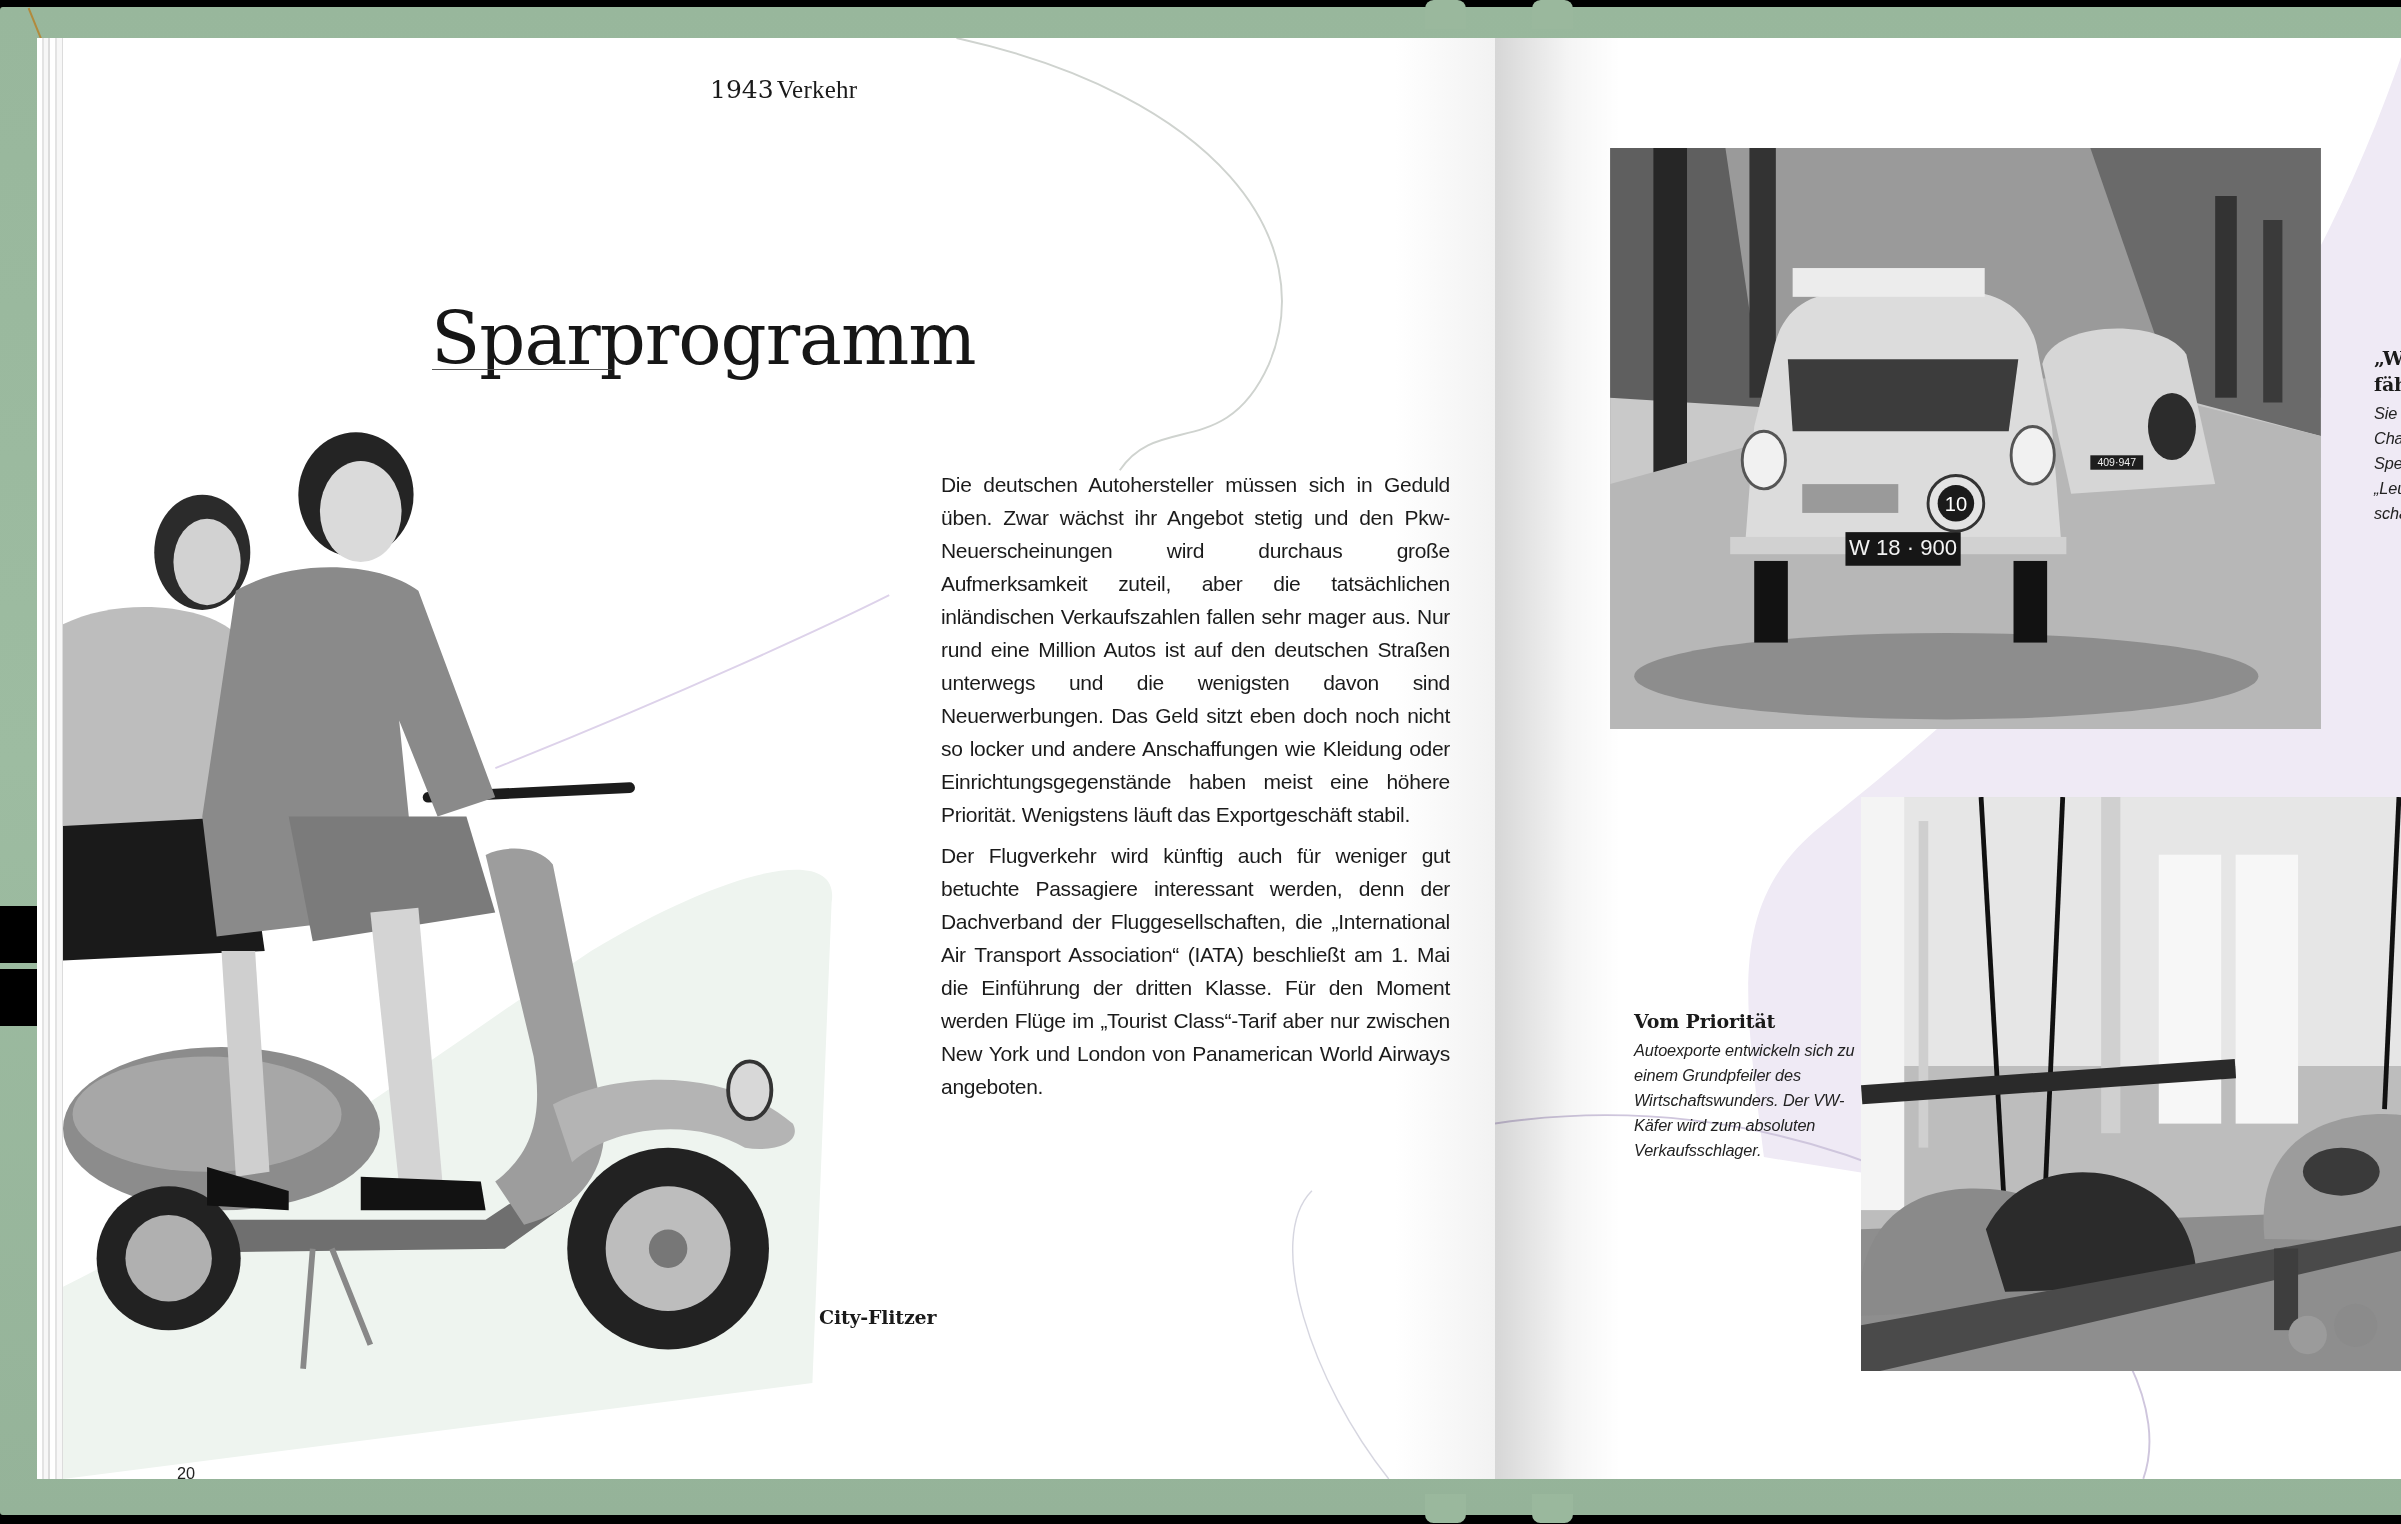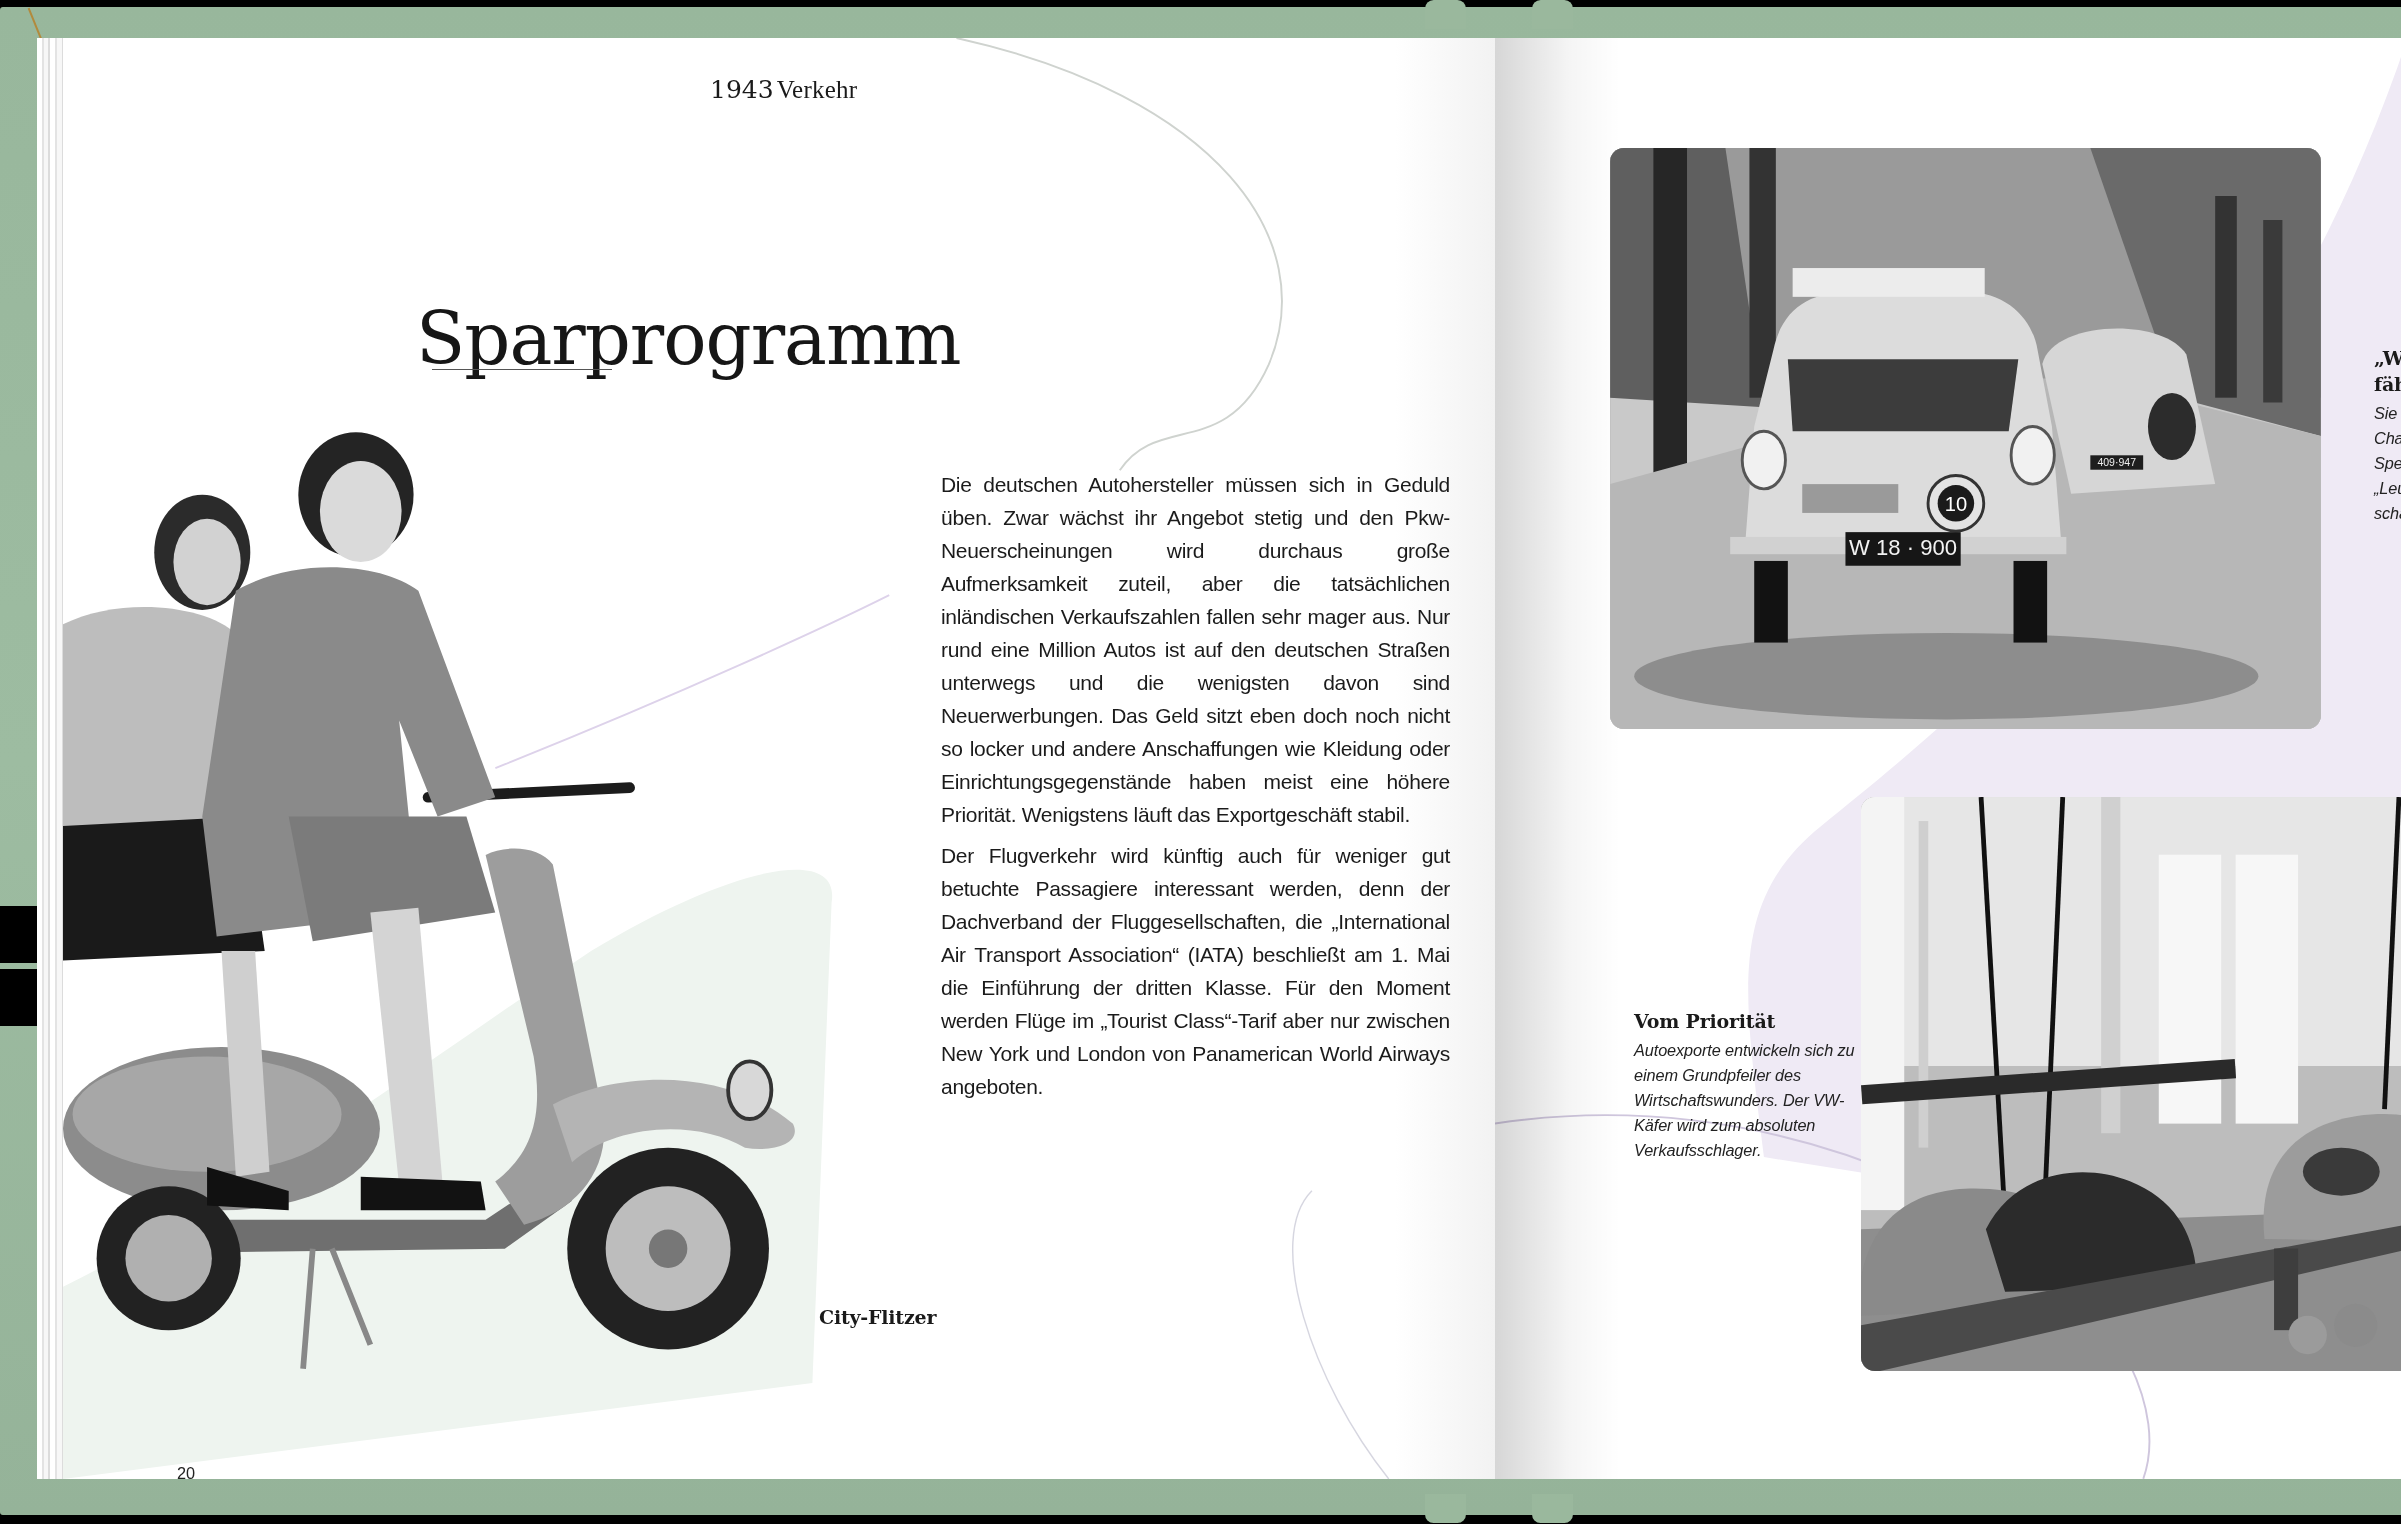--- a/index.html
+++ b/index.html
@@ -11,29 +11,29 @@
     .gold { position:absolute; background:#b28a3c; width:1.9px; }
     .edges-l { position:absolute; left:37px; top:38px; width:26px; height:1441px; background:repeating-linear-gradient(90deg,#fff 0 4.8px,#e3e3e3 4.8px 6.7px,#f7f7f7 6.7px 11.5px,#dcdcdc 11.5px 13.4px); }
     .page { position:absolute; top:38px; height:1441px; overflow:hidden; }
     .page.left { left:63px; width:1432px; background:linear-gradient(90deg,#fff 0%,#fff 93%,#f2f2f2 100%); }
     .page.right { left:1495px; width:1444px; background:#fff; }
     .gutter-shadow { position:absolute; left:0; top:0; width:125px; height:100%; background:linear-gradient(90deg,rgba(0,0,0,0.16),rgba(0,0,0,0.04) 60%,rgba(0,0,0,0)); pointer-events:none; }
     svg.bg { position:absolute; left:0; top:0; }
     .running-head { position:absolute; left:647px; top:37px; font-size:25px; color:#1a1a1a; white-space:nowrap; }
     .running-head .year { font-family:"DejaVu Serif", serif; }
     .running-head .section { font-family:Liberation Serif, serif; margin-left:3px; letter-spacing:0.2px; }
-    .title { position:absolute; left:353px; top:211px; font-family:"DejaVu Serif", serif; font-size:72px; color:#161616; letter-spacing:-1px; font-weight:normal; }
+    .title { position:absolute; left:368px; top:211px; font-family:"DejaVu Serif", serif; font-size:72px; color:#161616; letter-spacing:-1px; font-weight:normal; }
     .title-rule { position:absolute; left:369px; top:331px; width:180px; height:1.4px; background:#555; }
     .body-text { position:absolute; left:870px; top:422px; width:525px; font-family:"Liberation Sans", sans-serif; font-size:21px; line-height:33px; color:#1b1b1b; text-align:justify; letter-spacing:-0.3px; }
     .body-text p { margin:8px; }
     .caption { position:absolute; }
     .caption .cap-title { font-family:"DejaVu Serif", serif; font-weight:bold; font-size:19px; color:#1a1a1a; line-height:26px; letter-spacing:-0.2px; }
     .caption .cap-text { font-family:"Liberation Sans", sans-serif; font-style:italic; font-size:16.3px; line-height:25px; color:#222; margin-top:3.8px; letter-spacing:-0.1px; }
     .pageno { position:absolute; font-family:"Liberation Sans", sans-serif; font-size:16.3px; color:#222; }
-    .photo { position:absolute; overflow:hidden; background:#a3a3a3;border-radius:14px; }
+    .photo { position:absolute; overflow:hidden; background:#a3a3a3; }
     .scooter { position:absolute; left:0; top:394px; width:778px; height:937px; }
   </style>
 </head>
 <body>
 
 <div class="cover"></div>
 <div class="spine-bump" style="left:1425px;"></div>
 <div class="spine-bump" style="left:1532px;"></div>
 <div class="spine-bump b" style="left:1425px;bottom:2.4px;"></div>
 <div class="spine-bump b" style="left:1532px;bottom:2.4px;"></div>

